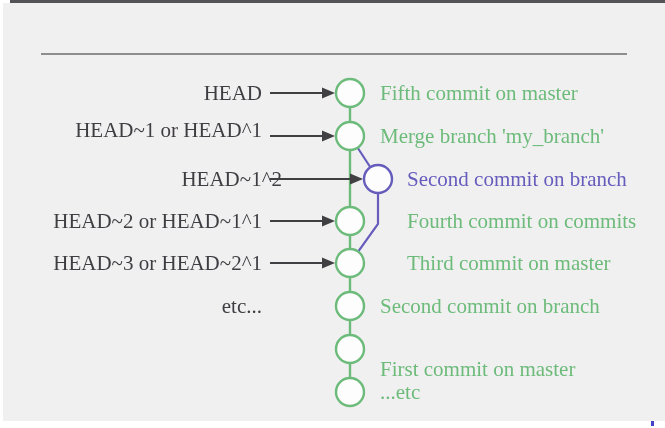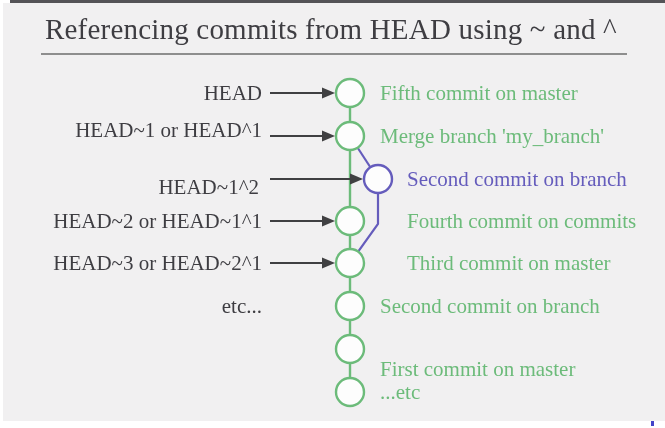--- a/index.html
+++ b/index.html
@@ -21,21 +21,20 @@
   .lbl-right{}
   #bluedot{position:absolute;left:651px;top:421px;width:3px;height:5px;background:#4343c8;}
 </style>
 </head>
 <body>
 
 <div id="canvas">
   <div id="panel"></div>
   <div id="topbar"></div>
   <div id="corner-white"></div>
-  <div id="title">Referencing commits from HEAD using ~ and ^</div>
   <div id="underline"></div>
   <svg id="graph" width="665" height="428" viewBox="0 0 665 428">
       <line x1="350" y1="93" x2="350" y2="392" stroke="#6cbb7a" stroke-width="2.4"></line>
       <path d="M 350 136 L 378 179" fill="none" stroke="#655cbc" stroke-width="2.2"></path>
       <path d="M 378 179 L 378 224 L 350 263" fill="none" stroke="#655cbc" stroke-width="2.2"></path>
       <circle cx="350" cy="93" r="14" fill="#fdfdfd" stroke="#6cbb7a" stroke-width="2.4"></circle>
       <circle cx="350" cy="136" r="14" fill="#fdfdfd" stroke="#6cbb7a" stroke-width="2.4"></circle>
       <circle cx="378" cy="179" r="14" fill="#fdfdfd" stroke="#655cbc" stroke-width="2.4"></circle>
       <circle cx="350" cy="221" r="14" fill="#fdfdfd" stroke="#6cbb7a" stroke-width="2.4"></circle>
       <circle cx="350" cy="263" r="14" fill="#fdfdfd" stroke="#6cbb7a" stroke-width="2.4"></circle>
@@ -51,21 +50,21 @@
       <line x1="270" y1="221" x2="325" y2="221" stroke="#404042" stroke-width="2"></line>
       <polygon points="335,221 322,215.5 322,226.5" fill="#404042"></polygon>
       <line x1="270" y1="263" x2="325" y2="263" stroke="#404042" stroke-width="2"></line>
       <polygon points="335,263 322,257.5 322,268.5" fill="#404042"></polygon>
     </svg>
   <div id="labels">
       <div class="lbl lbl-left" style="right: 403px; top: 79px;">HEAD</div>
       <div class="lbl lbl-right" style="left: 380px; top: 79px; color: rgb(108, 187, 122);">Fifth commit on master</div>
       <div class="lbl lbl-left" style="right: 403px; top: 116px;">HEAD~1 or HEAD^1</div>
       <div class="lbl lbl-right" style="left: 380px; top: 122px; color: rgb(108, 187, 122);">Merge branch 'my_branch'</div>
-      <div class="lbl lbl-left" style="right: 406px; top: 165px; margin-top: 8px;">HEAD~1^2</div>
+      <div class="lbl lbl-left" style="right: 383px; top: 165px;">HEAD~1^2</div>
       <div class="lbl lbl-right" style="left: 407px; top: 165px; color: rgb(101, 92, 188);">Second commit on branch</div>
       <div class="lbl lbl-left" style="right: 403px; top: 207px;">HEAD~2 or HEAD~1^1</div>
       <div class="lbl lbl-right" style="left: 407px; top: 207px; color: rgb(108, 187, 122);">Fourth commit on commits</div>
       <div class="lbl lbl-left" style="right: 403px; top: 249px;">HEAD~3 or HEAD~2^1</div>
       <div class="lbl lbl-right" style="left: 407px; top: 249px; color: rgb(108, 187, 122); text-align: right;">Third commit on master</div>
       <div class="lbl lbl-left" style="right: 403px; top: 292px; margin-left: 38px;">etc...</div>
       <div class="lbl lbl-right" style="left: 380px; top: 292px; color: rgb(108, 187, 122);">Second commit on branch</div>
       <div class="lbl lbl-right" style="left: 380px; top: 335px; color: rgb(108, 187, 122); margin-top: 20px;">First commit on master</div>
       <div class="lbl lbl-right" style="left: 380px; top: 378px; color: rgb(108, 187, 122);">...etc</div>
     </div>

